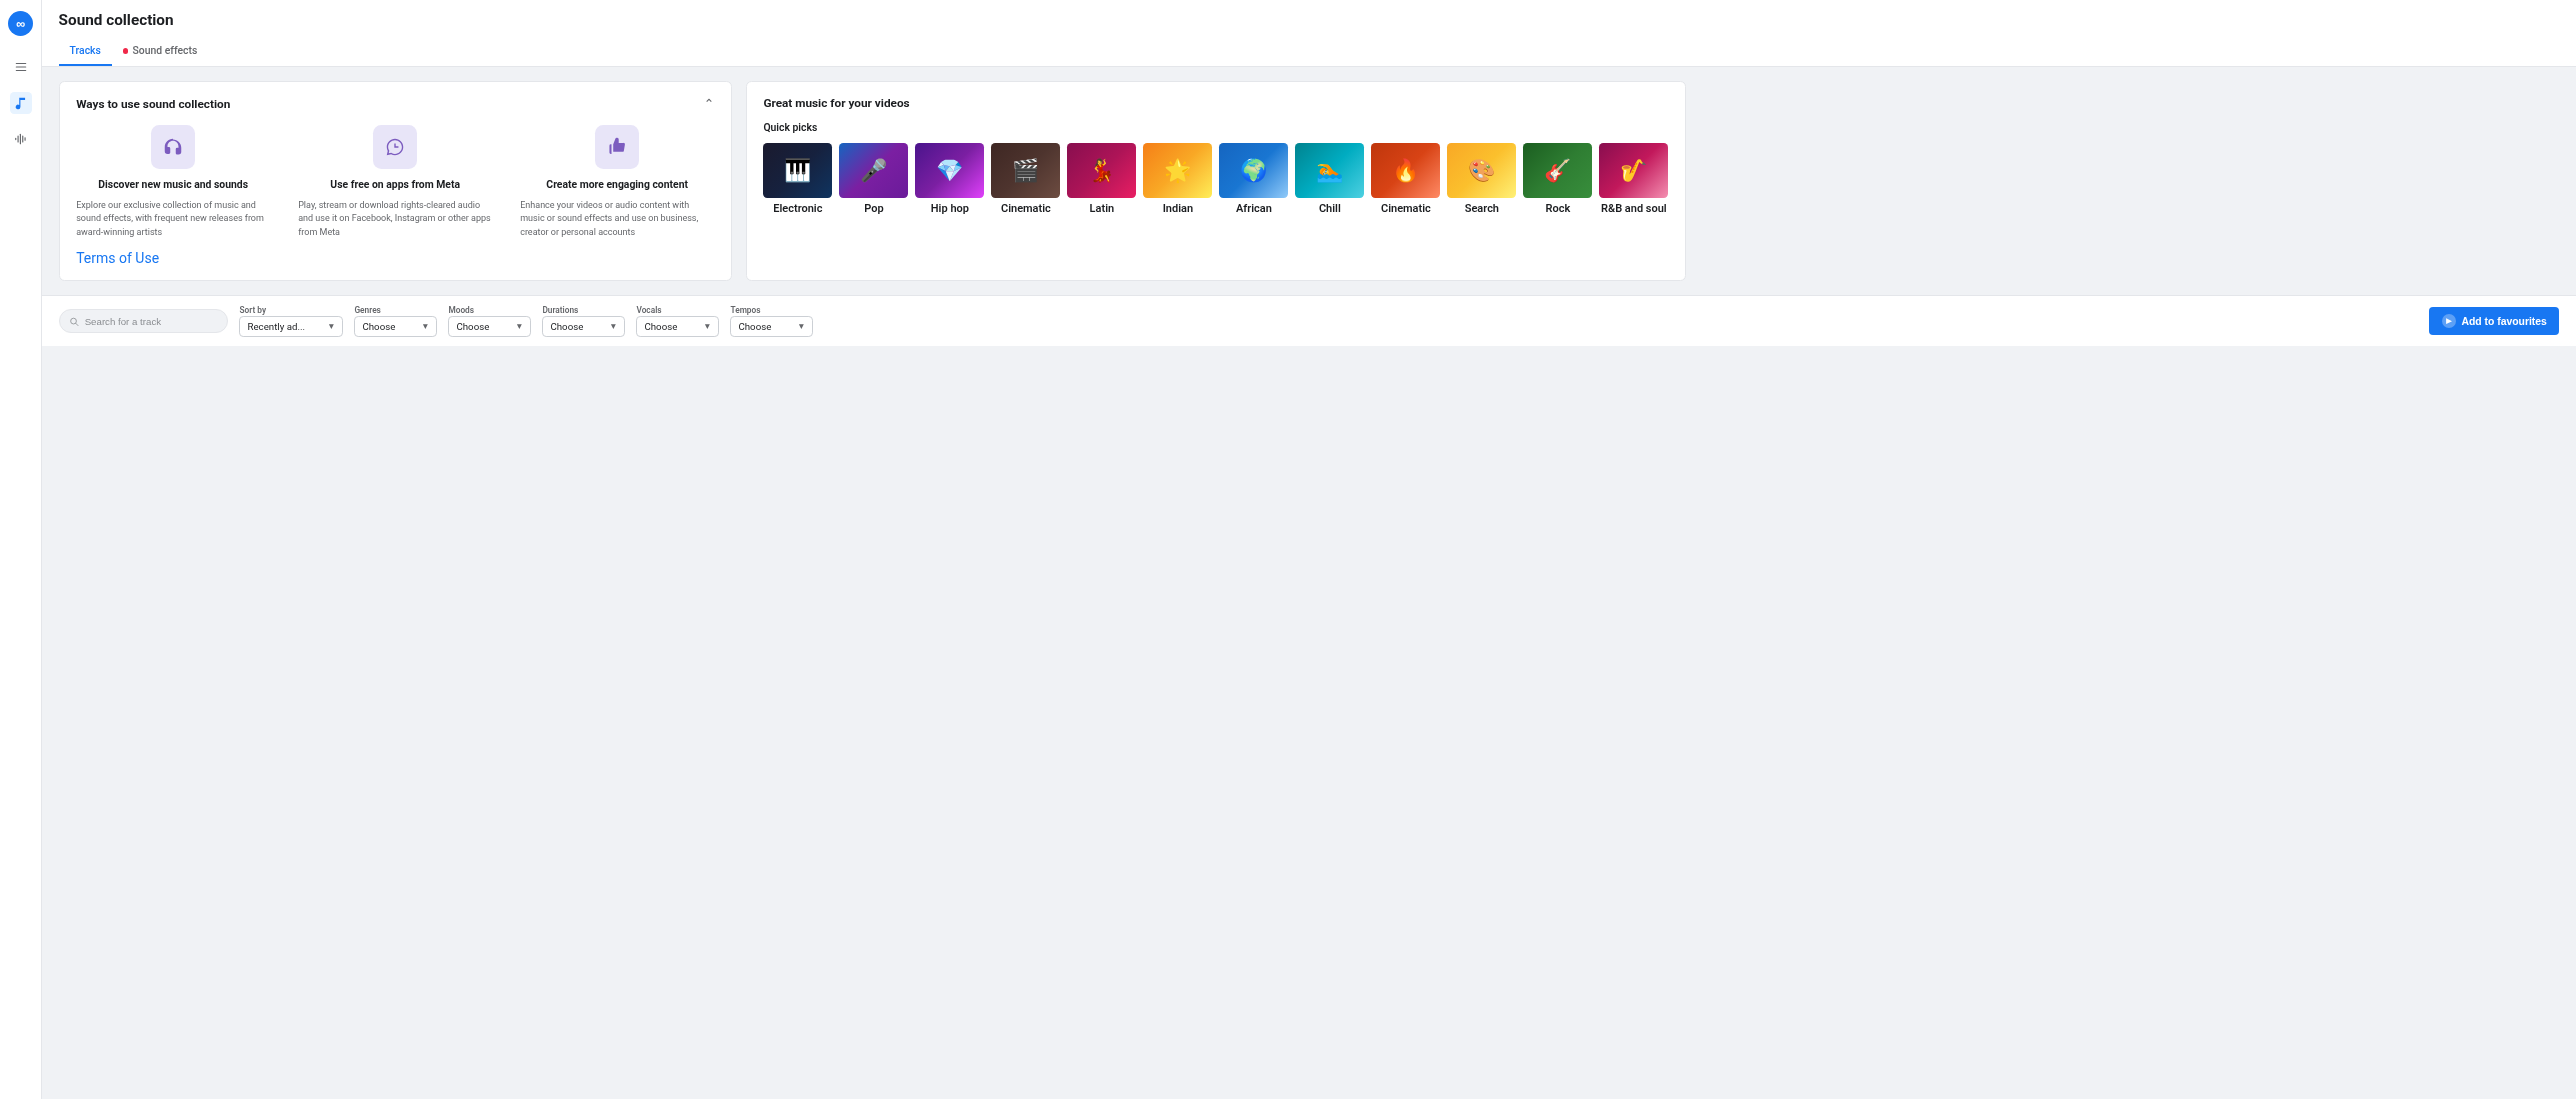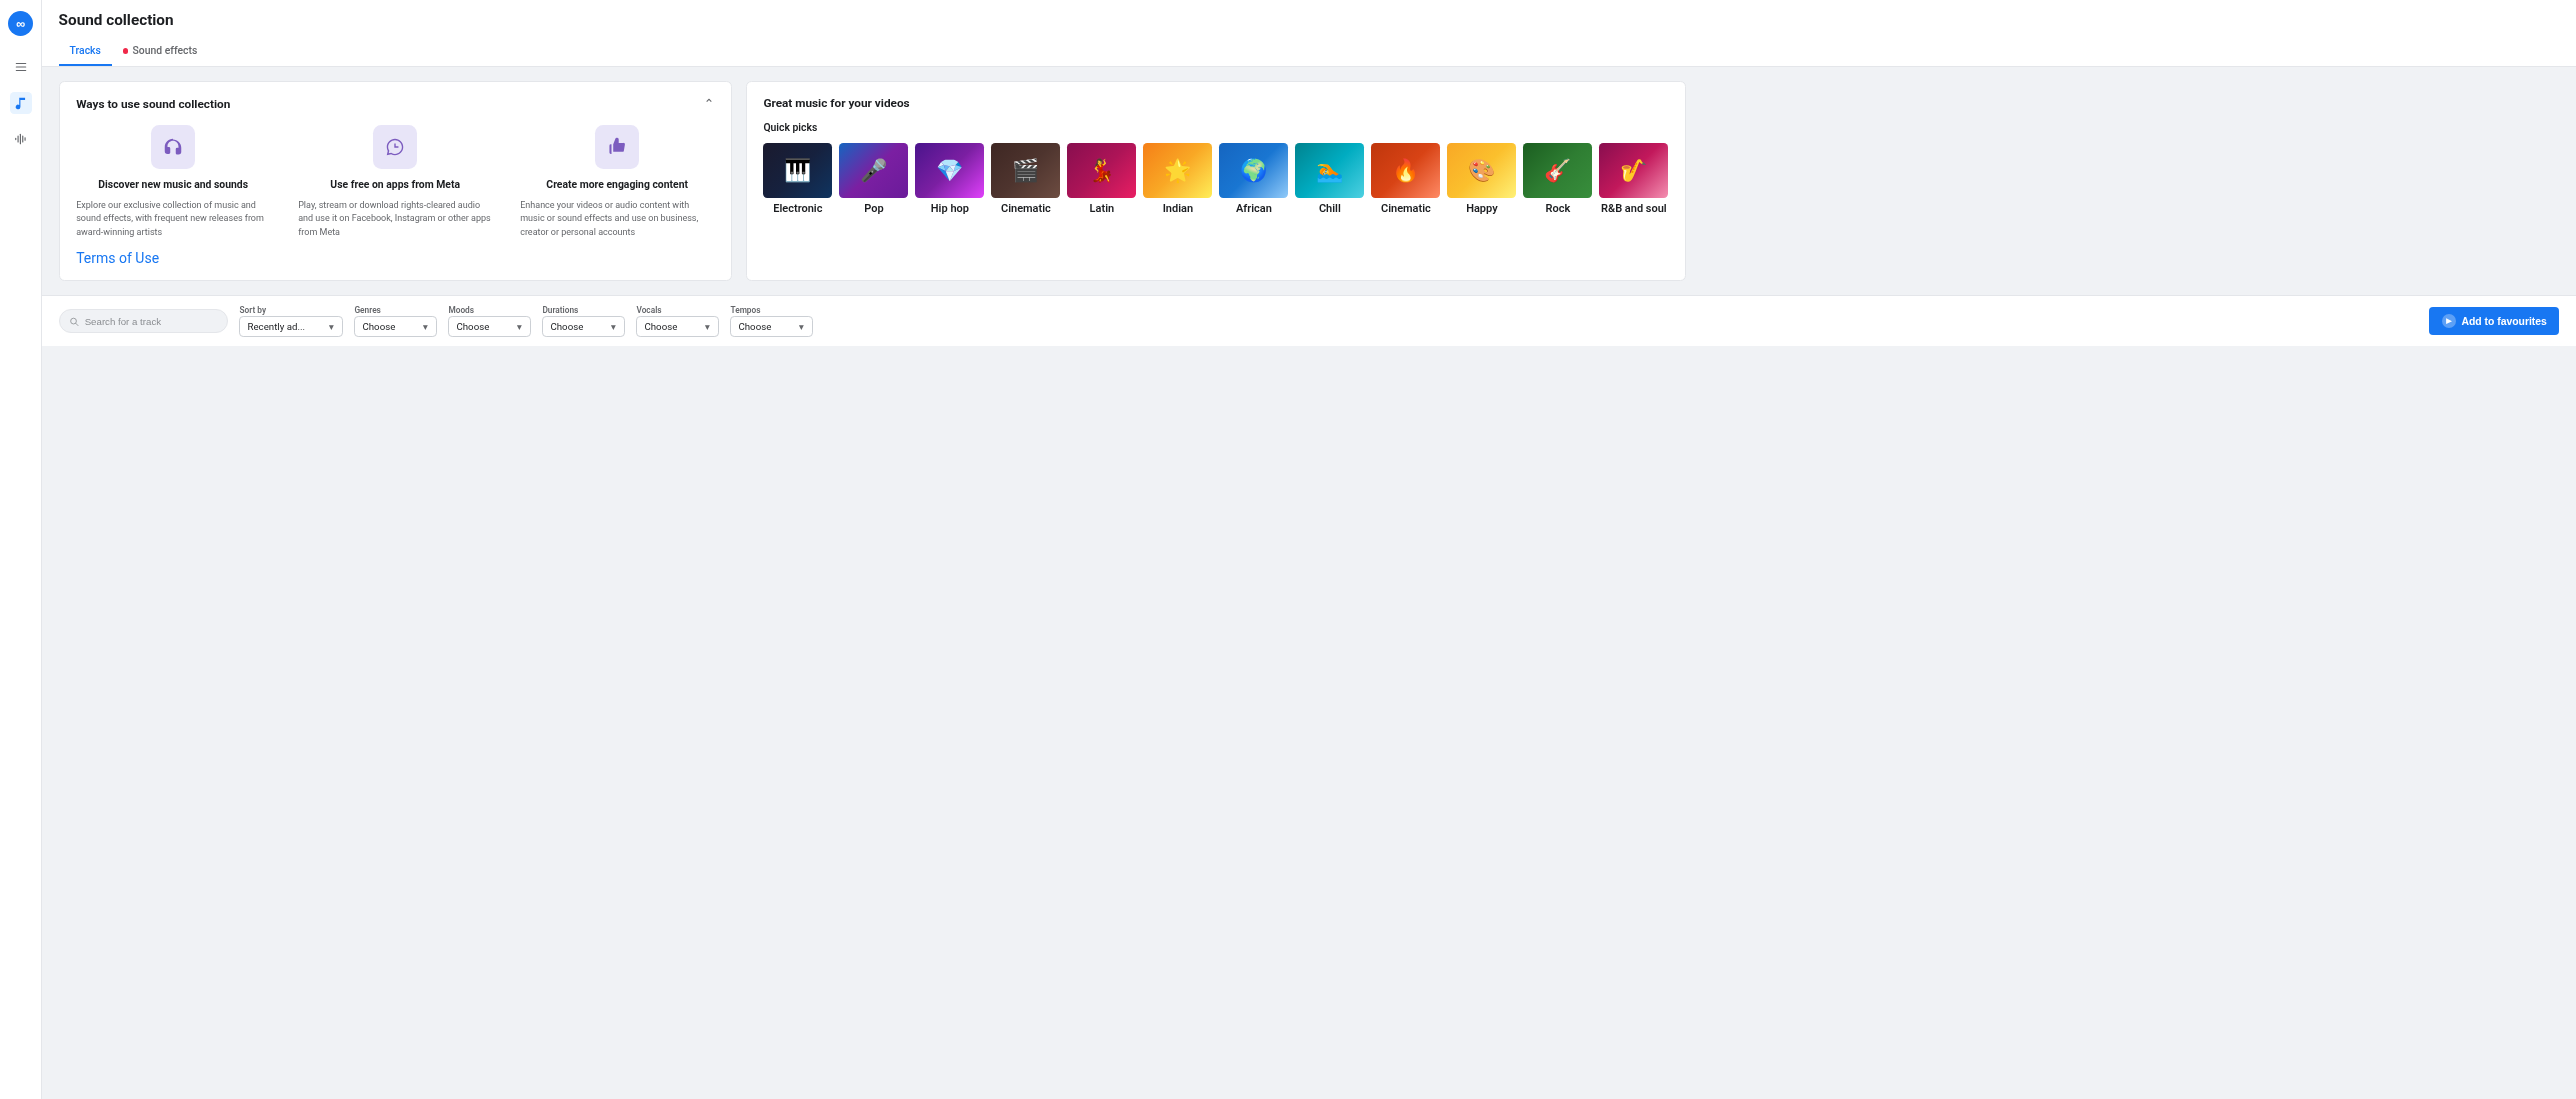--- a/index.html
+++ b/index.html
@@ -267,21 +267,21 @@
       flex-direction: column;
       gap: 1.4px;
     }
     .filter-label {
       font-size: 8.3px;
       font-weight: 600;
       color: #65676b;
     }
     .filter-select {
       display: flex;
-      align-items: center;
+      align-items: flex-start;
       gap: 4.2px;
       background: #fff;
       border: 0.7px solid #ccd0d5;
       border-radius: 4.2px;
       padding: 4.2px 7px;
       cursor: pointer;
       font-size: 9.7px;
       color: #1c1e21;
       min-width: 83px;
     }
@@ -455,21 +455,21 @@
           <div class="pick-label">Chill</div>
         </div>
 
         <div class="pick-item">
           <div class="pick-img pick-energetic">🔥</div>
           <div class="pick-label">Cinematic</div>
         </div>
 
         <div class="pick-item">
           <div class="pick-img pick-happy">🎨</div>
-          <div class="pick-label">Happy</div>
+          <div class="pick-label">Search</div>
         </div>
 
         <div class="pick-item">
           <div class="pick-img pick-rock">🎸</div>
           <div class="pick-label">Rock</div>
         </div>
 
         <div class="pick-item">
           <div class="pick-img pick-rnb">🎷</div>
           <div class="pick-label">R&amp;B and soul</div>

